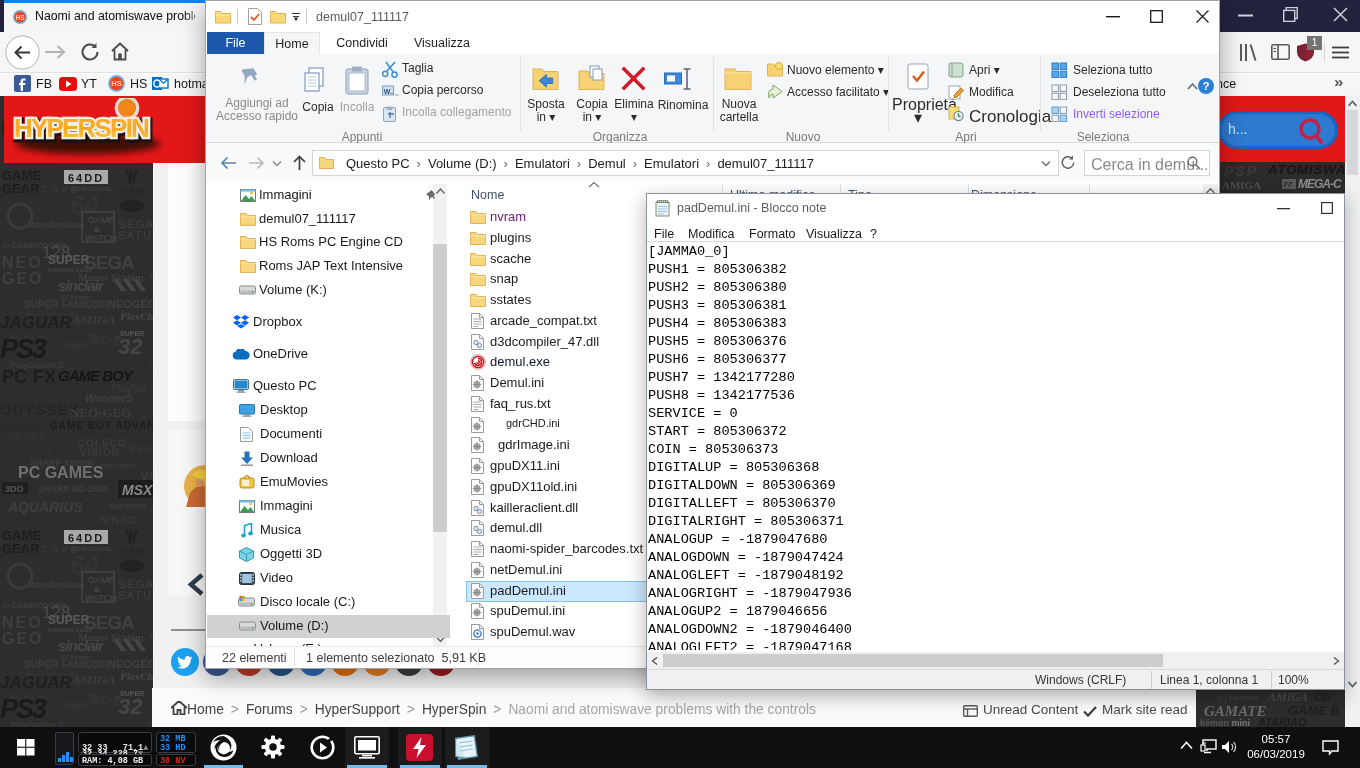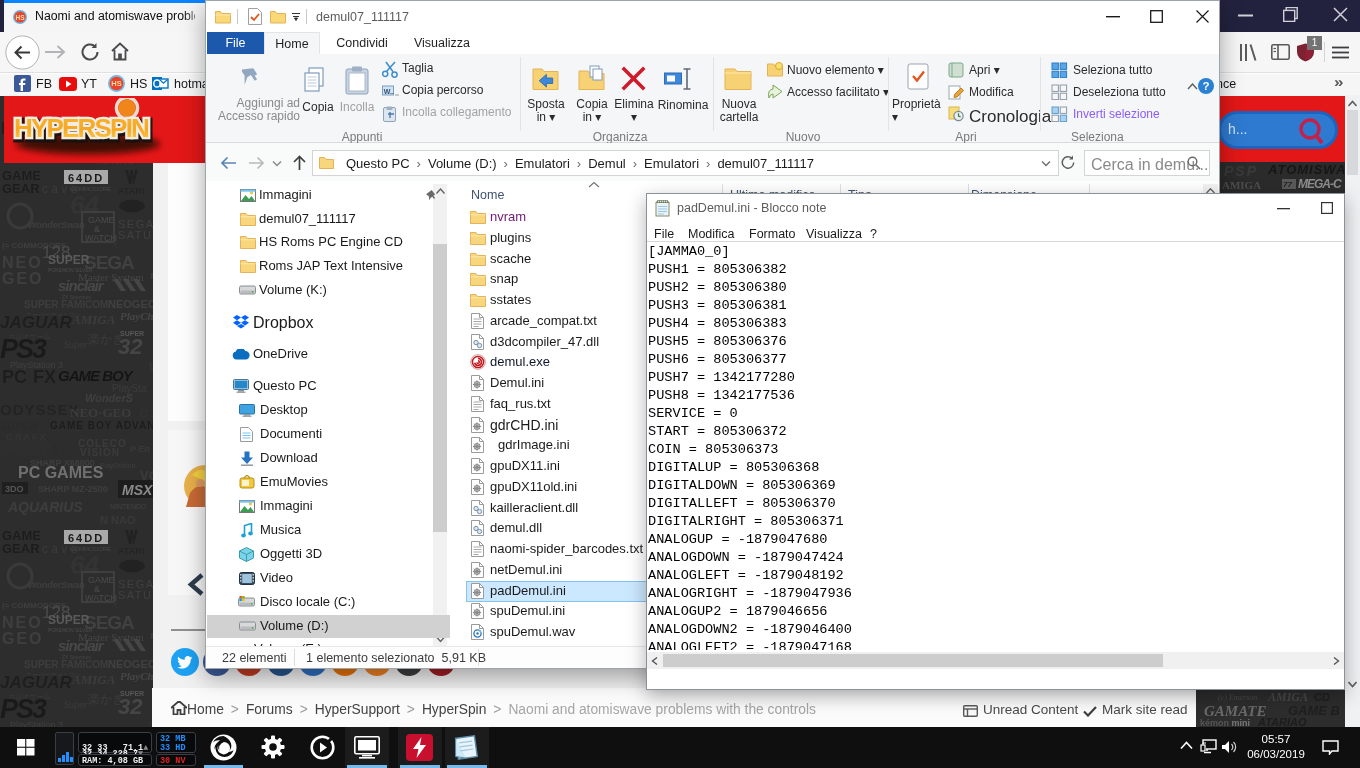--- a/index.html
+++ b/index.html
@@ -321,21 +321,21 @@
 
  <div class="abs" style="left:1px;top:31px;width:57px;height:22px;background:#1c59ac;color:#fff;font-size:12.5px;text-align:center;line-height:22px">File</div>
  <div class="abs" style="left:58px;top:31px;width:56px;height:22px;background:#f5f6f7;border:1px solid #e4e4e4;border-bottom:none;color:#1f1f1f;font-size:12.5px;text-align:center;line-height:22px">Home</div>
  <div class="abs" style="left:120px;top:31px;width:72px;height:22px;color:#1f1f1f;font-size:12.5px;text-align:center;line-height:22px">Condividi</div>
  <div class="abs" style="left:196px;top:31px;width:80px;height:22px;color:#1f1f1f;font-size:12.5px;text-align:center;line-height:22px">Visualizza</div>
 
  <div class="abs" style="left:0;top:53px;width:1013px;height:89px;background:#f5f6f7;border-bottom:1px solid #dadbdc"></div>
  <svg class="abs" style="left:36px;top:67px" width="18" height="22" viewBox="0 0 18 22">
       <path d="M9 0 l5 5 -2 2 3 3 -2 2 -5 -5 -3 3 -1 8 -2 -9 -5 -5 z" fill="#92a7c0" transform="rotate(12 9 11)"></path>
     </svg>
- <div class="abs" style="left:8px;top:96px;width:86px;text-align:right;font-size:12px;color:#8a8a8a;line-height:13px">Aggiungi ad<br>Accesso rapido</div>
+ <div class="abs" style="left:8px;top:96px;width:86px;text-align:center;font-size:12px;color:#8a8a8a;line-height:13px">Aggiungi ad<br>Accesso rapido</div>
  <svg class="abs" style="left:97px;top:66px" width="26" height="28" viewBox="0 0 26 28">
       <rect x="6" y="1" width="14" height="18" fill="#fff" stroke="#7f9bbd" stroke-width="1.2"></rect>
       <rect x="2" y="6" width="14" height="18" fill="#fff" stroke="#7f9bbd" stroke-width="1.2"></rect>
       <g stroke="#b9c8da">
         <line x1="4.5" y1="10" x2="13.5" y2="10"></line>
         <line x1="4.5" y1="13" x2="13.5" y2="13"></line>
         <line x1="4.5" y1="16" x2="13.5" y2="16"></line>
         <line x1="4.5" y1="19" x2="13.5" y2="19"></line>
       </g>
     </svg>
@@ -407,21 +407,21 @@
  <svg class="abs" style="left:561px;top:83px" width="16" height="15" viewBox="0 0 16 15">
       <path d="M2 14 q-2 -8 4 -9 v-4 l9 6.5 -9 6.5 v-4 q-3 0 -4 4z" fill="#e8f1db" stroke="#7da454"></path>
     </svg>
  <div class="abs" style="left:581px;top:84px;font-size:12px;color:#2b2b2b">Accesso facilitato&nbsp;▾</div>
  <div class="abs" style="left:565px;top:129px;width:64px;text-align:center;font-size:12px;color:#7a7a7a">Nuovo</div>
  <div class="abs" style="left:682px;top:56px;width:1px;height:74px;background:#e2e3e4"></div>
  <svg class="abs" style="left:700px;top:62px" width="24" height="27" viewBox="0 0 24 27">
       <rect x="2" y="1" width="20" height="25" rx="2" fill="#fff" stroke="#9aa5b2"></rect>
       <path d="M7 13 l4 4.5 l7 -9" fill="none" stroke="#e1571f" stroke-width="2.4"></path>
     </svg>
- <div class="abs" style="left:686px;top:97px;width:52px;font-size:12px;color:#2b2b2b;line-height:13px">Proprietà<br>▾</div>
+ <div class="abs" style="left:686px;top:97px;width:52px;text-align:center;font-size:16px;color:#2b2b2b;line-height:13px">Proprietà<br>▾</div>
  <svg class="abs" style="left:742px;top:61px" width="16" height="16" viewBox="0 0 16 16">
       <rect x="1" y="1" width="14" height="14" rx="2" fill="#cfe0d2" stroke="#7fa98a"></rect>
       <path d="M4 1 v14" stroke="#7fa98a"></path>
     </svg>
  <div class="abs" style="left:763px;top:62px;font-size:12px;color:#2b2b2b">Apri&nbsp;▾</div>
  <svg class="abs" style="left:742px;top:83px" width="16" height="16" viewBox="0 0 16 16">
       <rect x="1" y="2" width="11" height="13" fill="#fff" stroke="#9aa5b2"></rect>
       <path d="M13 4 l2.5 2.5 l-6.5 6.5 l-3 0.5 l0.5 -3 z" fill="#e8a33d" stroke="#c27f17"></path>
     </svg>
  <div class="abs" style="left:763px;top:84px;font-size:12px;color:#2b2b2b">Modifica</div>
@@ -451,21 +451,21 @@
       </g>
     </svg>
  <div class="abs" style="left:867px;top:84px;font-size:12px;color:#2b2b2b">Deseleziona tutto</div>
  <svg class="abs" style="left:845px;top:105px" width="17" height="16" viewBox="0 0 17 16">
       <rect x="1" y="1" width="6.4" height="6.4" fill="#a8d2f0" stroke="#5d9ed0"></rect>
       <rect x="9.2" y="1" width="6.4" height="6.4" fill="none" stroke="#8d9aa6"></rect>
       <rect x="1" y="9.2" width="6.4" height="6.4" fill="none" stroke="#8d9aa6"></rect>
       <rect x="9.2" y="9.2" width="6.4" height="6.4" fill="#a8d2f0" stroke="#5d9ed0"></rect>
     </svg>
  <div class="abs" style="left:867px;top:106px;font-size:12px;color:#8b5cf6">Inverti selezione</div>
- <div class="abs" style="left:865px;top:129px;width:64px;text-align:left;font-size:12px;color:#7a7a7a">Seleziona</div>
+ <div class="abs" style="left:865px;top:129px;width:64px;text-align:center;font-size:12px;color:#7a7a7a">Seleziona</div>
  <svg class="abs" style="left:981px;top:82px" width="11" height="7" viewBox="0 0 11 7">
       <path d="M1 6 L5.5 1 L10 6" fill="none" stroke="#5f5f5f" stroke-width="1.4"></path>
     </svg>
  <div class="abs" style="left:992px;top:77px;width:16px;height:16px;border-radius:50%;background:#2a80d2;color:#fff;font-size:11.5px;font-weight:bold;text-align:center;line-height:16px">?</div>
 
  <div class="abs" style="left:0;top:142px;width:1013px;height:38px;background:#f9fafa"></div>
  <svg class="abs" style="left:14px;top:155px" width="17" height="14" viewBox="0 0 17 14">
       <path d="M16 7 H2 M7.5 1.5 L2 7 L7.5 12.5" stroke="#5a84b4" stroke-width="1.7" fill="none"></path>
     </svg>
  <svg class="abs" style="left:42px;top:155px" width="17" height="14" viewBox="0 0 17 14">
@@ -554,21 +554,21 @@
  <div class="abs" style="left:53px;top:281px;font-size:13px;color:#1a1a1a;white-space:nowrap">Volume (K:)</div>
  <svg class="abs" style="left:27px;top:314.0px" width="16" height="14" viewBox="0 0 16 14">
       <g fill="#0062ff">
         <path d="M4 0 L8 2.6 L4 5.2 L0 2.6 Z"></path>
         <path d="M12 0 L16 2.6 L12 5.2 L8 2.6 Z"></path>
         <path d="M4 5.2 L8 7.8 L4 10.4 L0 7.8 Z"></path>
         <path d="M12 5.2 L16 7.8 L12 10.4 L8 7.8 Z"></path>
         <path d="M4 11 L8 13.6 L12 11 L8 8.9 Z"></path>
       </g>
     </svg>
- <div class="abs" style="left:47px;top:313px;font-size:16px;color:#1a1a1a;white-space:nowrap">Dropbox</div>
+ <div class="abs" style="left:47px;top:313px;font-size:13px;color:#1a1a1a;white-space:nowrap">Dropbox</div>
  <svg class="abs" style="left:26px;top:347.5px" width="18" height="11" viewBox="0 0 18 11">
       <path d="M4.5 10.5 a4 4 0 0 1 -0.6 -7.9 a5 5 0 0 1 9.4 -0.5 a3.7 3.7 0 0 1 0.3 8.4 z" fill="#0b6dbd"></path>
     </svg>
  <div class="abs" style="left:47px;top:345px;font-size:13px;color:#1a1a1a;white-space:nowrap">OneDrive</div>
  <svg class="abs" style="left:27px;top:378.0px" width="16" height="14" viewBox="0 0 16 14">
       <rect x="0.5" y="0.5" width="15" height="10" rx="1" fill="#9fd0ef" stroke="#4c788f"></rect>
       <rect x="1.8" y="1.8" width="12.4" height="7.4" fill="#2887c9"></rect>
       <rect x="5" y="11" width="6" height="1.6" fill="#88919a"></rect>
       <rect x="3.5" y="12.6" width="9" height="1.2" fill="#88919a"></rect>
     </svg>
@@ -732,21 +732,21 @@
       <path d="M8.5 0.5 v4 h4" fill="none" stroke="#9b9b9b"></path>
       <circle cx="6" cy="9.5" r="3" fill="#e8e8e8" stroke="#8a8a8a"></circle>
       <circle cx="6" cy="9.5" r="1.2" fill="#fff" stroke="#8a8a8a"></circle>
       <g stroke="#8a8a8a">
         <line x1="6" y1="5.4" x2="6" y2="13.6"></line>
         <line x1="1.9" y1="9.5" x2="10.1" y2="9.5"></line>
         <line x1="3.2" y1="6.7" x2="8.8" y2="12.3"></line>
         <line x1="8.8" y1="6.7" x2="3.2" y2="12.3"></line>
       </g>
     </svg>
- <div class="abs" style="left:284px;top:415.5px;font-size:14px;color:#1a1a1a">gdrCHD.ini</div>
+ <div class="abs" style="left:300px;top:415.5px;font-size:11px;color:#1a1a1a">gdrCHD.ini</div>
  <svg class="abs" style="left:265px;top:436.2px" width="13" height="16" viewBox="0 0 13 16">
       <path d="M0.5 0.5 h8 l4 4 v11 h-12 z" fill="#fff" stroke="#9b9b9b"></path>
       <path d="M8.5 0.5 v4 h4" fill="none" stroke="#9b9b9b"></path>
       <circle cx="6" cy="9.5" r="3" fill="#e8e8e8" stroke="#8a8a8a"></circle>
       <circle cx="6" cy="9.5" r="1.2" fill="#fff" stroke="#8a8a8a"></circle>
       <g stroke="#8a8a8a">
         <line x1="6" y1="5.4" x2="6" y2="13.6"></line>
         <line x1="1.9" y1="9.5" x2="10.1" y2="9.5"></line>
         <line x1="3.2" y1="6.7" x2="8.8" y2="12.3"></line>
         <line x1="8.8" y1="6.7" x2="3.2" y2="12.3"></line>
@@ -897,20 +897,27 @@
  <div class="abs" style="left:0;top:47px;width:697px;height:1px;background:#d7d7d7"></div>
  <div class="abs" style="left:1px;top:49px;width:643px;height:407px;overflow:hidden;font-family:'Liberation Mono',monospace;font-size:13.6px;line-height:18px;color:#000;white-space:pre">[JAMMA0_0]<br>PUSH1 = 805306382<br>PUSH2 = 805306380<br>PUSH3 = 805306381<br>PUSH4 = 805306383<br>PUSH5 = 805306376<br>PUSH6 = 805306377<br>PUSH7 = 1342177280<br>PUSH8 = 1342177536<br>SERVICE = 0<br>START = 805306372<br>COIN = 805306373<br>DIGITALUP = 805306368<br>DIGITALDOWN = 805306369<br>DIGITALLEFT = 805306370<br>DIGITALRIGHT = 805306371<br>ANALOGUP = -1879047680<br>ANALOGDOWN = -1879047424<br>ANALOGLEFT = -1879048192<br>ANALOGRIGHT = -1879047936<br>ANALOGUP2 = 1879046656<br>ANALOGDOWN2 = -1879046400<br>ANALOGLEFT2 = -1879047168</div>
  <div class="abs" style="left:0;top:458px;width:697px;height:17px;background:#f0f0f0">
    <svg class="abs" style="left:4px;top:5px" width="7" height="8" viewBox="0 0 7 8">
         <path d="M6 0.5 L1.5 4 L6 7.5" fill="none" stroke="#505050" stroke-width="1.3"></path>
       </svg>
    <svg class="abs" style="left:686px;top:5px" width="7" height="8" viewBox="0 0 7 8">
         <path d="M1 0.5 L5.5 4 L1 7.5" fill="none" stroke="#505050" stroke-width="1.3"></path>
       </svg>
    <div class="abs" style="left:16px;top:2px;width:500px;height:13px;background:#cdcdcd"></div>
+ </div>
+ <div class="abs" style="left:0;top:475px;width:697px;height:20px;background:#f0f0f0;border-top:1px solid #d9d9d9;font-size:12px;color:#333">
+   <div class="abs" style="left:388px;top:3px">Windows (CRLF)</div>
+   <div class="abs" style="left:504px;top:1px;width:1px;height:18px;background:#cfcfcf"></div>
+   <div class="abs" style="left:513px;top:3px">Linea 1, colonna 1</div>
+   <div class="abs" style="left:624px;top:1px;width:1px;height:18px;background:#cfcfcf"></div>
+   <div class="abs" style="left:631px;top:3px">100%</div>
  </div>
 </div>
 
 <div class="abs" id="taskbar" style="left:0;top:727px;width:1360px;height:41px;background:#0f0f0f">
  <svg class="abs" style="left:17px;top:12px" width="18" height="17" viewBox="0 0 18 17">
       <g fill="#fff">
         <rect x="0" y="0" width="8.2" height="7.7"></rect>
         <rect x="9.3" y="0" width="8.2" height="7.7"></rect>
         <rect x="0" y="8.8" width="8.2" height="7.7"></rect>
         <rect x="9.3" y="8.8" width="8.2" height="7.7"></rect>

